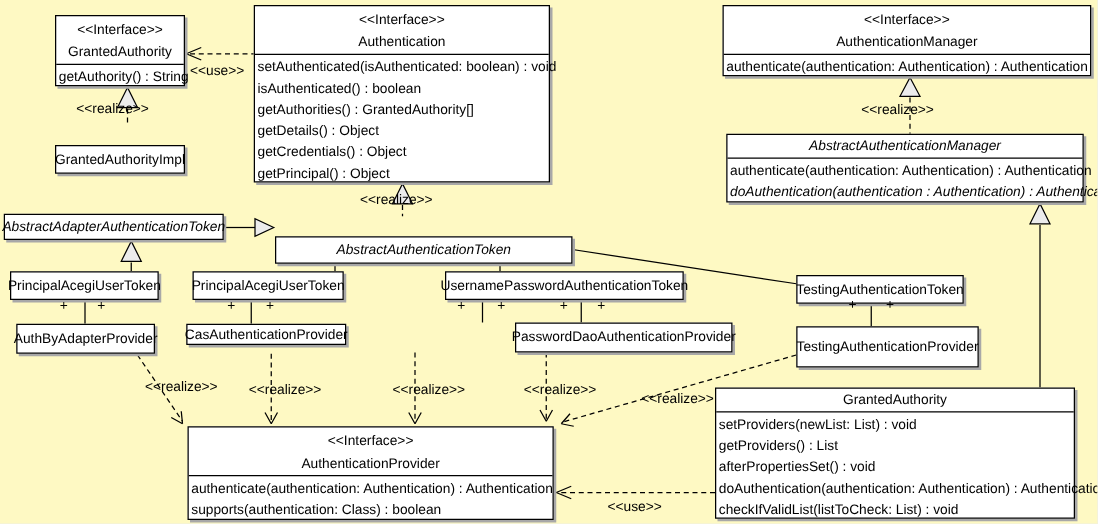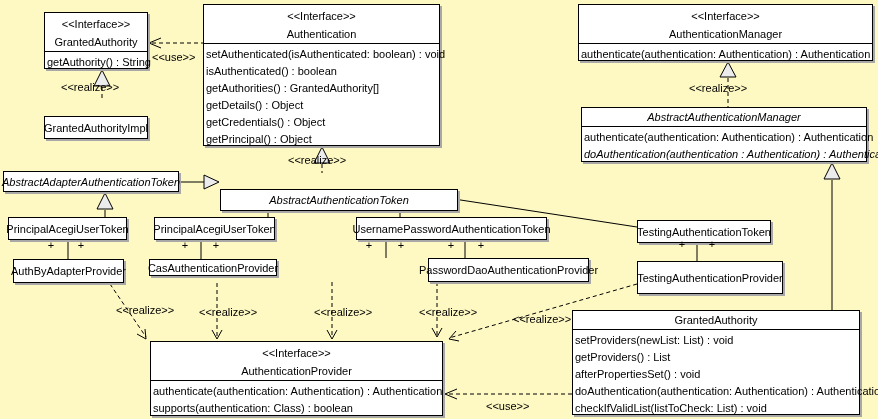--- a/index.html
+++ b/index.html
@@ -144,21 +144,21 @@
   <div class="cls one" style="left:637px;top:220px;width:134px;height:23px;">
     <div>TestingAuthenticationToken</div>
   </div>
 
   <div class="cls one" style="left:13px;top:259px;width:111px;height:24px;">
     <div>AuthByAdapterProvider</div>
   </div>
   <div class="cls one" style="left:149px;top:259px;width:128px;height:17px;">
     <div>CasAuthenticationProvider</div>
   </div>
-  <div class="cls one" style="left:428px;top:258px;width:161px;height:24px;">
+  <div class="cls one" style="left:412px;top:258px;width:174px;height:24px;">
     <div>PasswordDaoAuthenticationProvider</div>
   </div>
   <div class="cls one" style="left:637px;top:261px;width:146px;height:33px;">
     <div>TestingAuthenticationProvider</div>
   </div>
 
   <div class="cls" style="left:150px;top:341px;width:293px;height:75px;">
     <div class="hd">
       <div class="line">&lt;&lt;Interface&gt;&gt;</div>
       <div class="line">AuthenticationProvider</div>

